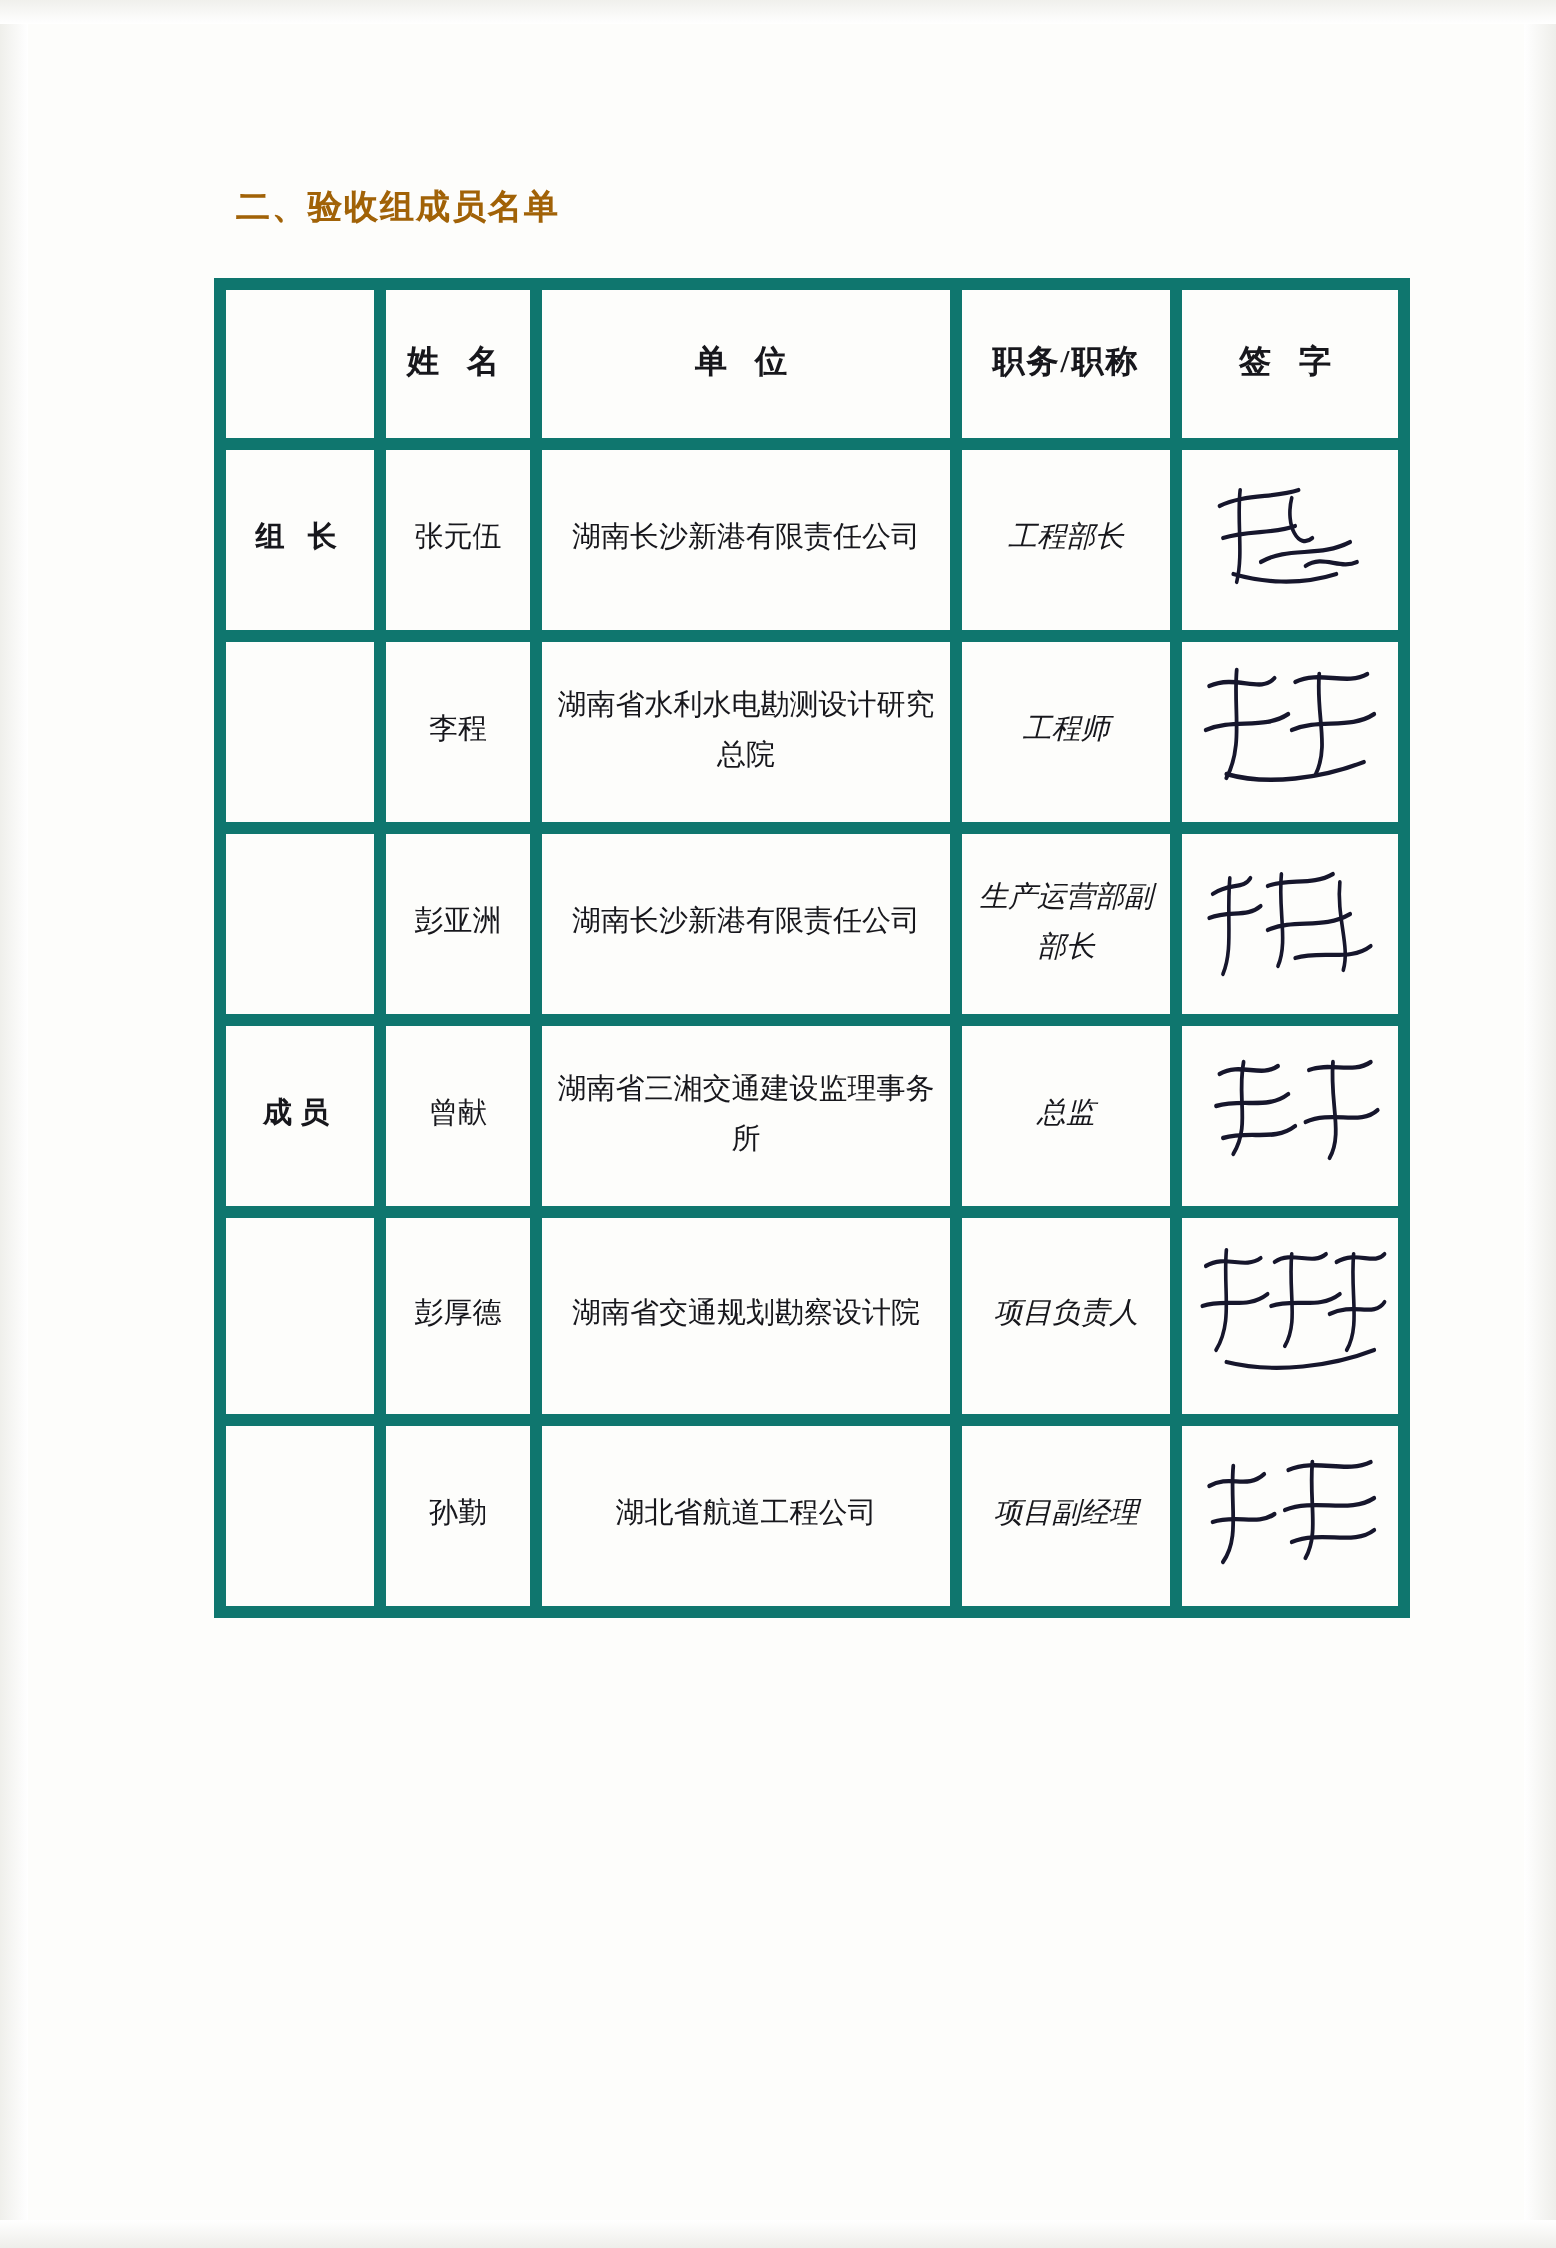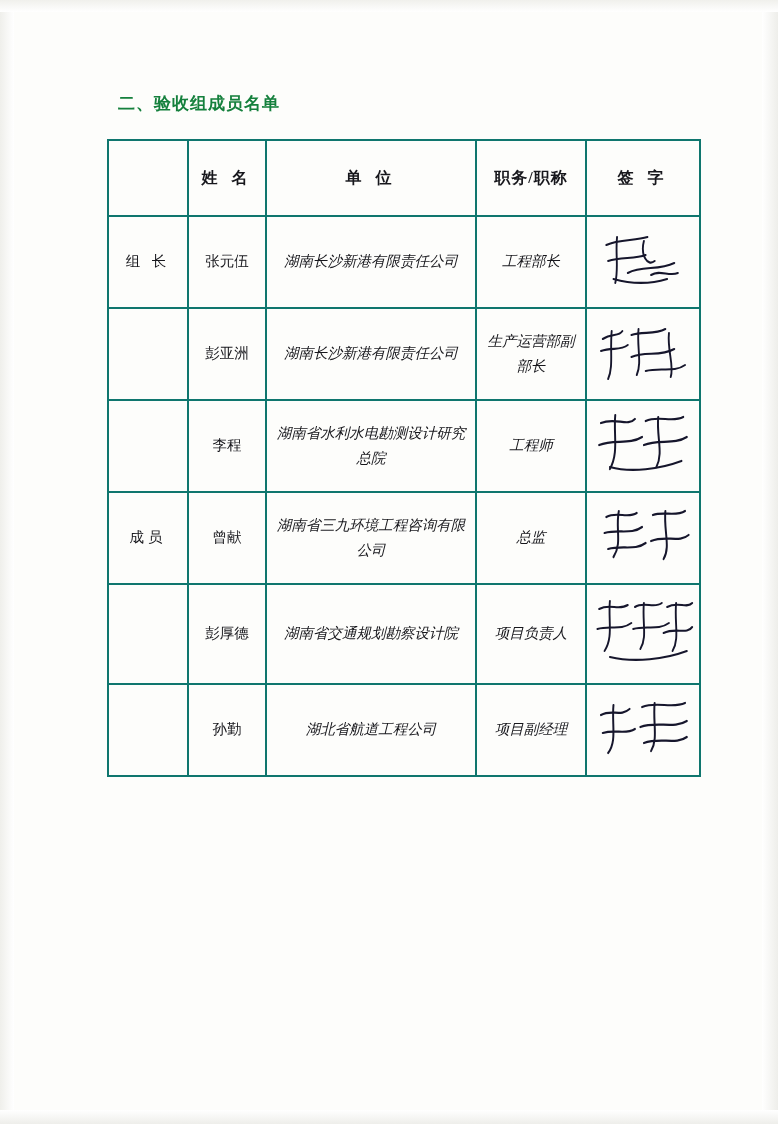--- a/index.html
+++ b/index.html
@@ -45,34 +45,34 @@
     background: linear-gradient(to top, #eeeeea, #ffffff);
   }
 
   .heading {
     position: absolute;
     left: 118px;
     top: 92px;
     font-size: 17px;
     font-weight: bold;
     letter-spacing: 1px;
-    color: #15803d;
+    color: #a16207;
     font-family: "DejaVu Sans", "Liberation Sans", sans-serif;
   }
 
   table.roster {
     position: absolute;
     left: 107px;
     top: 139px;
     width: 592px;
     border-collapse: collapse;
     table-layout: fixed;
   }
   table.roster td {
-    border: 2px solid #0f766e;
+    border: 6px solid #0f766e;
     text-align: center;
     vertical-align: middle;
     color: #17171c;
     font-size: 14.5px;
     line-height: 1.75;
     padding: 4px 5px;
   }
   .col-role   { width: 80px; }
   .col-name   { width: 78px; }
   .col-unit   { width: 210px; }
@@ -84,29 +84,28 @@
     font-weight: bold;
     font-size: 16px;
     letter-spacing: 5px;
   }
   tr.header-row td.tight { letter-spacing: 1px; }
 
   tr.body-row td { height: 82px; }
   tr.body-row.tall td { height: 90px; }
 
   .role-cell {
-    font-weight: normal;
+    font-weight: bold;
     font-size: 16px;
     letter-spacing: 4px;
   }
   .unit-cell {
     line-height: 1.7;
     padding-left: 10px;
     padding-right: 10px;
-    font-style: italic;
   }
   .title-cell { line-height: 1.7; font-style: italic; }
 
   .sign-cell {
     position: relative;
     padding: 0;
   }
   .signature {
     display: block;
     width: 100%;
@@ -161,20 +160,42 @@
                 <path d="M66,54 C76,48 86,56 96,52"></path>
                 <path d="M24,58 C40,62 62,64 84,58"></path>
               </g>
             </svg>
           </span>
         </td>
       </tr>
 
       <tr class="body-row">
         <td class="role-cell"></td>
+        <td>李程</td>
+        <td class="unit-cell">湖南省水利水电勘测设计研究总院</td>
+        <td class="title-cell">工程师</td>
+        <td class="sign-cell">
+          <span class="signature">
+            <svg class="sig-svg" viewBox="0 0 114 82" preserveAspectRatio="none" aria-hidden="true">
+              <g fill="none" stroke="#16162c" stroke-width="2.2" stroke-linecap="round" stroke-linejoin="round">
+                <path d="M10,18 C26,12 40,22 48,14"></path>
+                <path d="M26,10 C24,30 30,48 20,64"></path>
+                <path d="M8,40 C24,34 42,40 56,32"></path>
+                <path d="M60,16 C74,10 90,18 102,12"></path>
+                <path d="M74,12 C72,32 80,48 72,62"></path>
+                <path d="M58,40 C74,34 92,40 106,32"></path>
+                <path d="M20,62 C44,68 76,64 100,56"></path>
+              </g>
+            </svg>
+          </span>
+        </td>
+      </tr>
+
+      <tr class="body-row">
+        <td class="role-cell"></td>
         <td>彭亚洲</td>
         <td class="unit-cell">湖南长沙新港有限责任公司</td>
         <td class="title-cell">生产运营部副部长</td>
         <td class="sign-cell">
           <span class="signature">
             <svg class="sig-svg" viewBox="0 0 114 82" preserveAspectRatio="none" aria-hidden="true">
               <g fill="none" stroke="#16162c" stroke-width="2.1" stroke-linecap="round" stroke-linejoin="round">
                 <path d="M12,26 C22,20 30,24 34,18"></path>
                 <path d="M10,38 C22,34 32,38 40,32"></path>
                 <path d="M22,18 C20,38 24,54 18,66"></path>
@@ -182,47 +203,25 @@
                 <path d="M52,16 C50,34 56,50 50,62"></path>
                 <path d="M44,44 C60,38 76,44 92,36"></path>
                 <path d="M86,20 C84,38 92,52 88,64"></path>
                 <path d="M60,58 C76,54 92,60 104,52"></path>
               </g>
             </svg>
           </span>
         </td>
       </tr>
 
-      <tr class="body-row">
-        <td class="role-cell"></td>
-        <td>李程</td>
-        <td class="unit-cell">湖南省水利水电勘测设计研究总院</td>
-        <td class="title-cell">工程师</td>
-        <td class="sign-cell">
-          <span class="signature">
-            <svg class="sig-svg" viewBox="0 0 114 82" preserveAspectRatio="none" aria-hidden="true">
-              <g fill="none" stroke="#16162c" stroke-width="2.2" stroke-linecap="round" stroke-linejoin="round">
-                <path d="M10,18 C26,12 40,22 48,14"></path>
-                <path d="M26,10 C24,30 30,48 20,64"></path>
-                <path d="M8,40 C24,34 42,40 56,32"></path>
-                <path d="M60,16 C74,10 90,18 102,12"></path>
-                <path d="M74,12 C72,32 80,48 72,62"></path>
-                <path d="M58,40 C74,34 92,40 106,32"></path>
-                <path d="M20,62 C44,68 76,64 100,56"></path>
-              </g>
-            </svg>
-          </span>
-        </td>
-      </tr>
-
 
       <tr class="body-row">
         <td class="role-cell">成员</td>
         <td>曾献</td>
-        <td class="unit-cell">湖南省三九环境工程咨询有限公司</td>
+        <td class="unit-cell">湖南省三湘交通建设监理事务所</td>
         <td class="title-cell">总监</td>
         <td class="sign-cell">
           <span class="signature">
             <svg class="sig-svg" viewBox="0 0 114 82" preserveAspectRatio="none" aria-hidden="true">
               <g fill="none" stroke="#16162c" stroke-width="2.2" stroke-linecap="round" stroke-linejoin="round">
                 <path d="M16,20 C28,14 40,22 50,16"></path>
                 <path d="M30,14 C26,32 34,46 24,60"></path>
                 <path d="M14,36 C30,32 44,38 56,30"></path>
                 <path d="M18,52 C34,48 48,54 60,46"></path>
                 <path d="M68,18 C80,14 94,20 104,14"></path>

